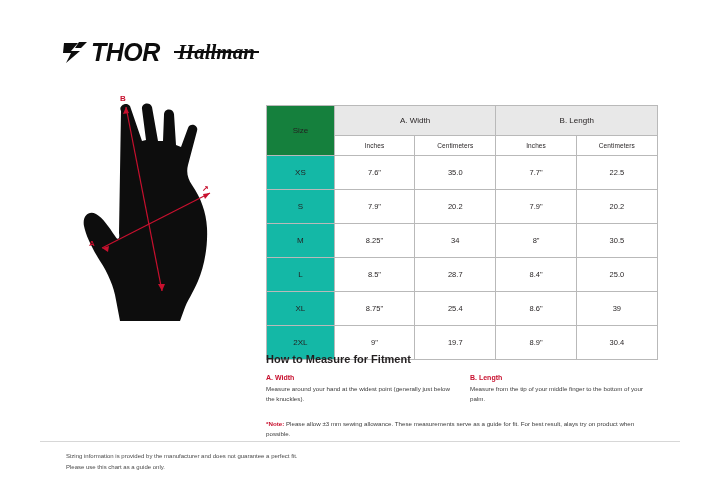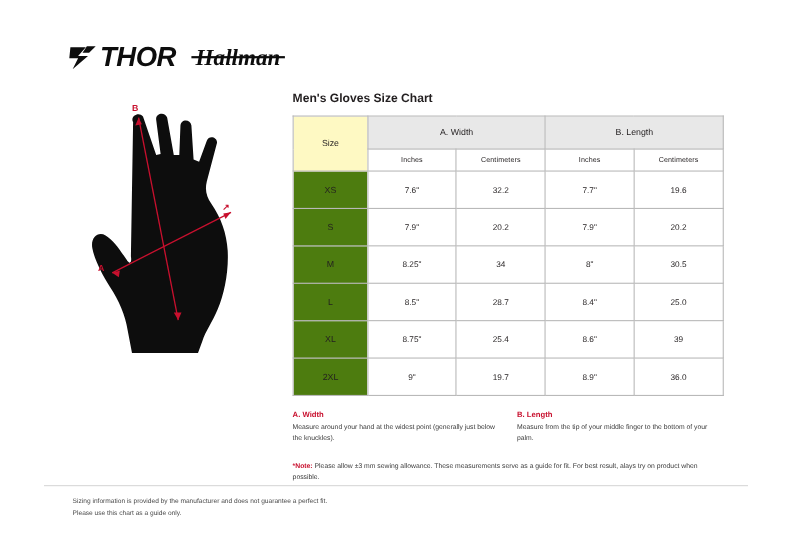--- a/index.html
+++ b/index.html
@@ -116,40 +116,40 @@
   table.size-chart th,
   table.size-chart td {
     border: 1px solid #b9b9b9;
     text-align: center;
     vertical-align: middle;
     font-weight: normal;
     color: #231f20;
   }
   .hdr-size {
     width: 68px;
-    background: #fef9c3;
+    background: #15803d;
     font-weight: bold;
     font-size: 8px;
     margin-left: 21px;
   }
   .hdr-group {
     background: #e8e8e8;
     font-weight: bold;
     font-size: 8px;
     height: 27px;
   }
   .hdr-unit {
     background: #ffffff;
     font-weight: bold;
     font-size: 6.5px;
     height: 17px;
     letter-spacing: 0.1px;
   }
   td.size-cell {
-    background: #4d7c0f;
+    background: #14b8a6;
     font-weight: bold;
     font-size: 8px;
     height: 31px;
     margin-left: 12px;
   }
   td.val {
     background: #ffffff;
     height: 31px;
     font-size: 7.5px;
     width: 81px;
@@ -273,43 +273,42 @@
 
       <line x1="44" y1="153" x2="152" y2="98" stroke="#c8102e" stroke-width="1.2"></line>
       <polygon points="44,153 51,151 50,157" fill="#c8102e"></polygon>
       <polygon points="152,98 145,99 147,104" fill="#c8102e"></polygon>
     </svg>
     <span class="glove-label lbl-b">B</span>
     <span class="glove-label lbl-a">A</span>
     <span class="glove-label lbl-q">↗</span>
   </div>
 
-  <div class="chart-title">Men's Gloves Size Chart</div>
 
   <table class="size-chart">
     <thead>
       <tr>
         <th class="hdr-size" rowspan="2">Size</th>
         <th class="hdr-group" colspan="2">A. Width</th>
         <th class="hdr-group" colspan="2">B. Length</th>
       </tr>
       <tr>
         <th class="hdr-unit">Inches</th>
         <th class="hdr-unit">Centimeters</th>
         <th class="hdr-unit">Inches</th>
         <th class="hdr-unit">Centimeters</th>
       </tr>
     </thead>
     <tbody>
       <tr>
         <td class="size-cell">XS</td>
         <td class="val">7.6"</td>
-        <td class="val">32.2</td>
+        <td class="val">35.0</td>
         <td class="val">7.7"</td>
-        <td class="val">19.6</td>
+        <td class="val">22.5</td>
       </tr>
       <tr>
         <td class="size-cell">S</td>
         <td class="val">7.9"</td>
         <td class="val">20.2</td>
         <td class="val">7.9"</td>
         <td class="val">20.2</td>
       </tr>
       <tr>
         <td class="size-cell">M</td>
@@ -330,25 +329,26 @@
         <td class="val">8.75"</td>
         <td class="val">25.4</td>
         <td class="val">8.6"</td>
         <td class="val">39</td>
       </tr>
       <tr>
         <td class="size-cell">2XL</td>
         <td class="val">9"</td>
         <td class="val">19.7</td>
         <td class="val">8.9"</td>
-        <td class="val">36.0</td>
+        <td class="val">30.4</td>
       </tr>
     </tbody>
   </table>
 
+  <div class="how-title">How to Measure for Fitment</div>
 
   <div class="measure-col left">
     <div class="measure-head">A. Width</div>
     <div class="measure-body">Measure around your hand at the widest point (generally just below the knuckles).</div>
   </div>
 
   <div class="measure-col right">
     <div class="measure-head">B. Length</div>
     <div class="measure-body">Measure from the tip of your middle finger to the bottom of your palm.</div>
   </div>

